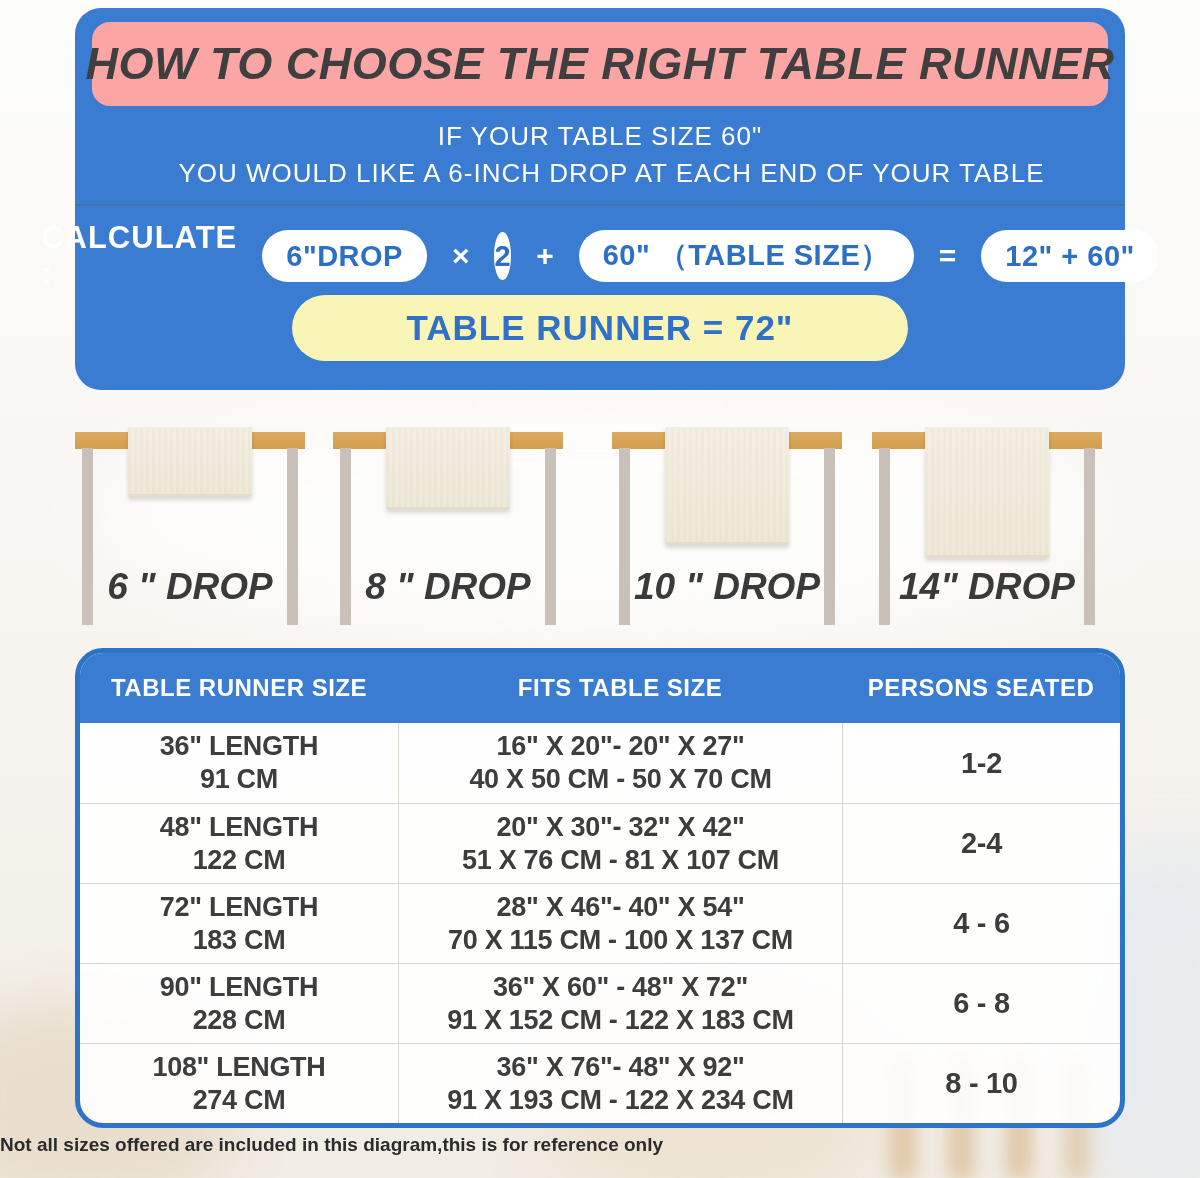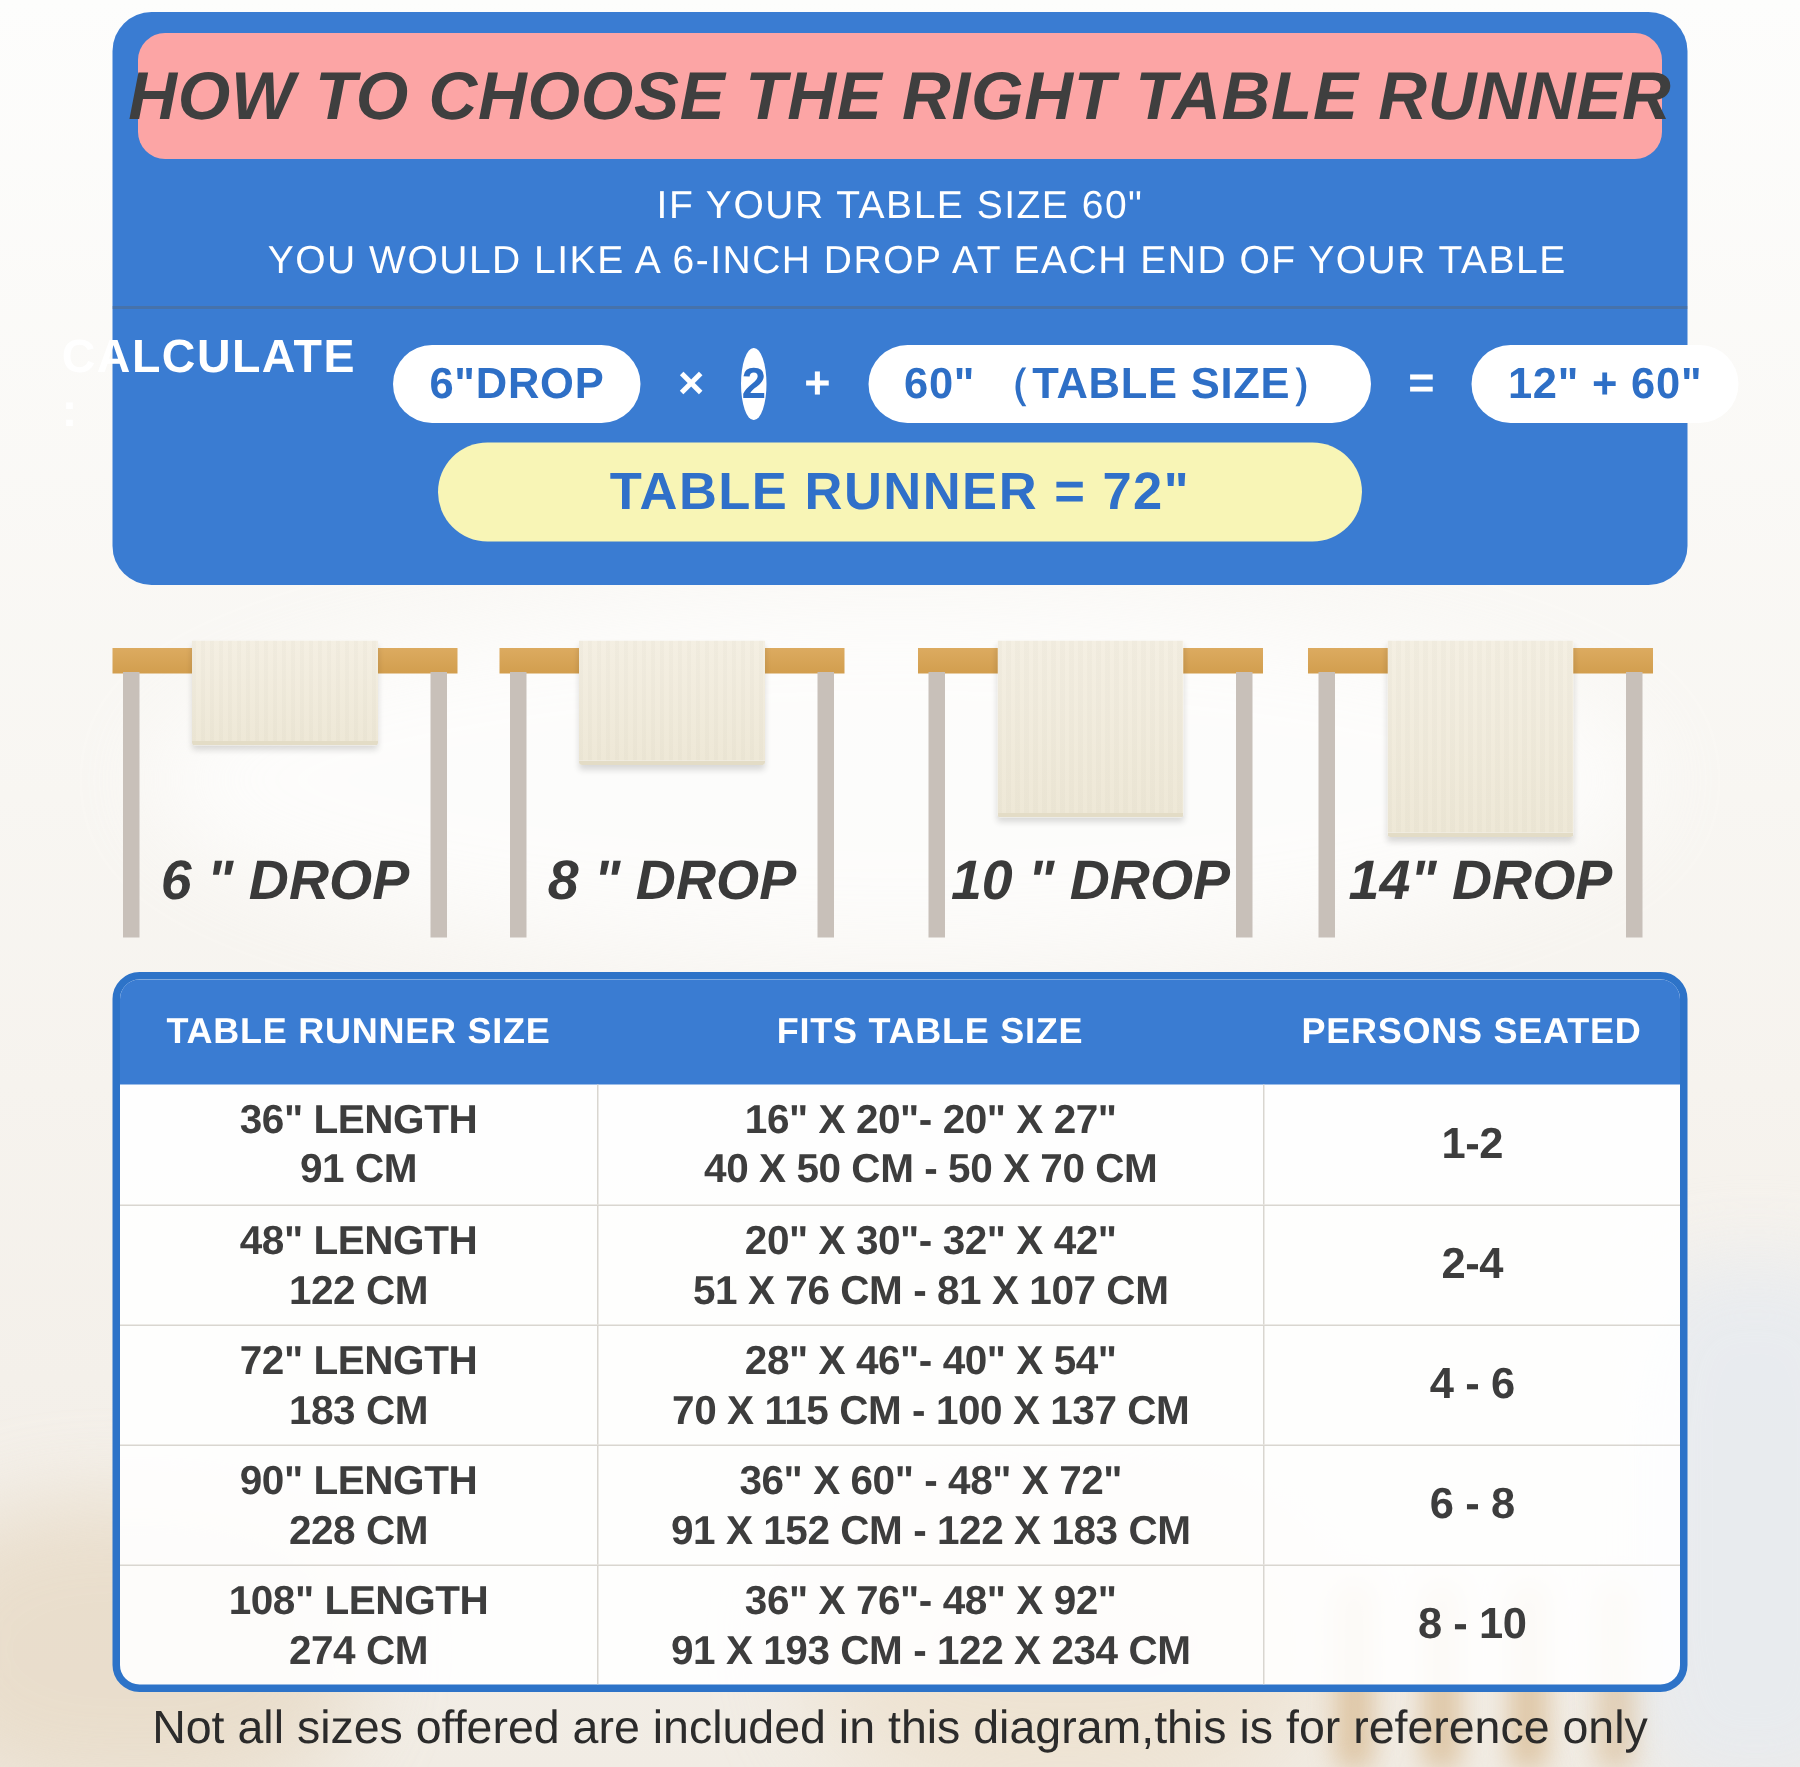--- a/index.html
+++ b/index.html
@@ -86,43 +86,43 @@
   .fig-0 .runner{height:70px;} .fig-1 .runner{height:83px;}
   .fig-2 .runner{height:118px;} .fig-3 .runner{height:131px;}
   .drop-label {
     position:absolute; left:0; top:141px; width:100%; text-align:center; z-index:3;
     font-size:37px; font-weight:700; font-style:italic; color:#3a3a3a; white-space:nowrap;
   }
 
   
   .size-table {
     position:absolute; left:75px; top:648px; width:1050px;
-    border:5px solid #2d73c8; border-radius:18px; overflow:hidden;
+    border:5px solid #2d73c8; border-radius:28px; overflow:hidden;
     background:rgba(255,255,255,0.9);
   }
   .t-header {
     display:grid; grid-template-columns:318px 444px 278px; height:70px;
     background:#3a7cd2; align-items:center;
   }
   .t-header .h-cell { text-align:center; color:#ffffff; font-size:24px; font-weight:700; letter-spacing:0.5px; }
   .t-row {
     display:grid; grid-template-columns:318px 444px 278px; height:80px;
   }
   .t-row + .t-row { border-top:1px solid #d9d6d0; }
   .t-cell {
     display:flex; flex-direction:column; align-items:center; justify-content:center;
     text-align:center; color:#3d3d3d; font-weight:700; font-size:27px; line-height:33px;
     letter-spacing:-0.3px;
   }
   .t-cell.c2, .t-cell.c3 { border-left:1px solid #d9d6d0; }
   .t-cell.c3 { font-size:29px; }
 
   .footnote {
-    position:absolute; left:0; top:1134px; width:100%; text-align:center;
-    font-size:31px; font-weight:400; color:#2b2b2b;
+    position:absolute; left:0; top:1134px; width:100%; text-align:left;
+    font-size:19px; font-weight:700; color:#2b2b2b;
   }
 </style>
 </head>
 <body>
 
 <div class="canvas">
 
   <div class="bg-blob blob-top-soft"></div>
   <div class="bg-blob blob-left-chair"></div>
   <div class="bg-blob blob-mid-warm"></div>

